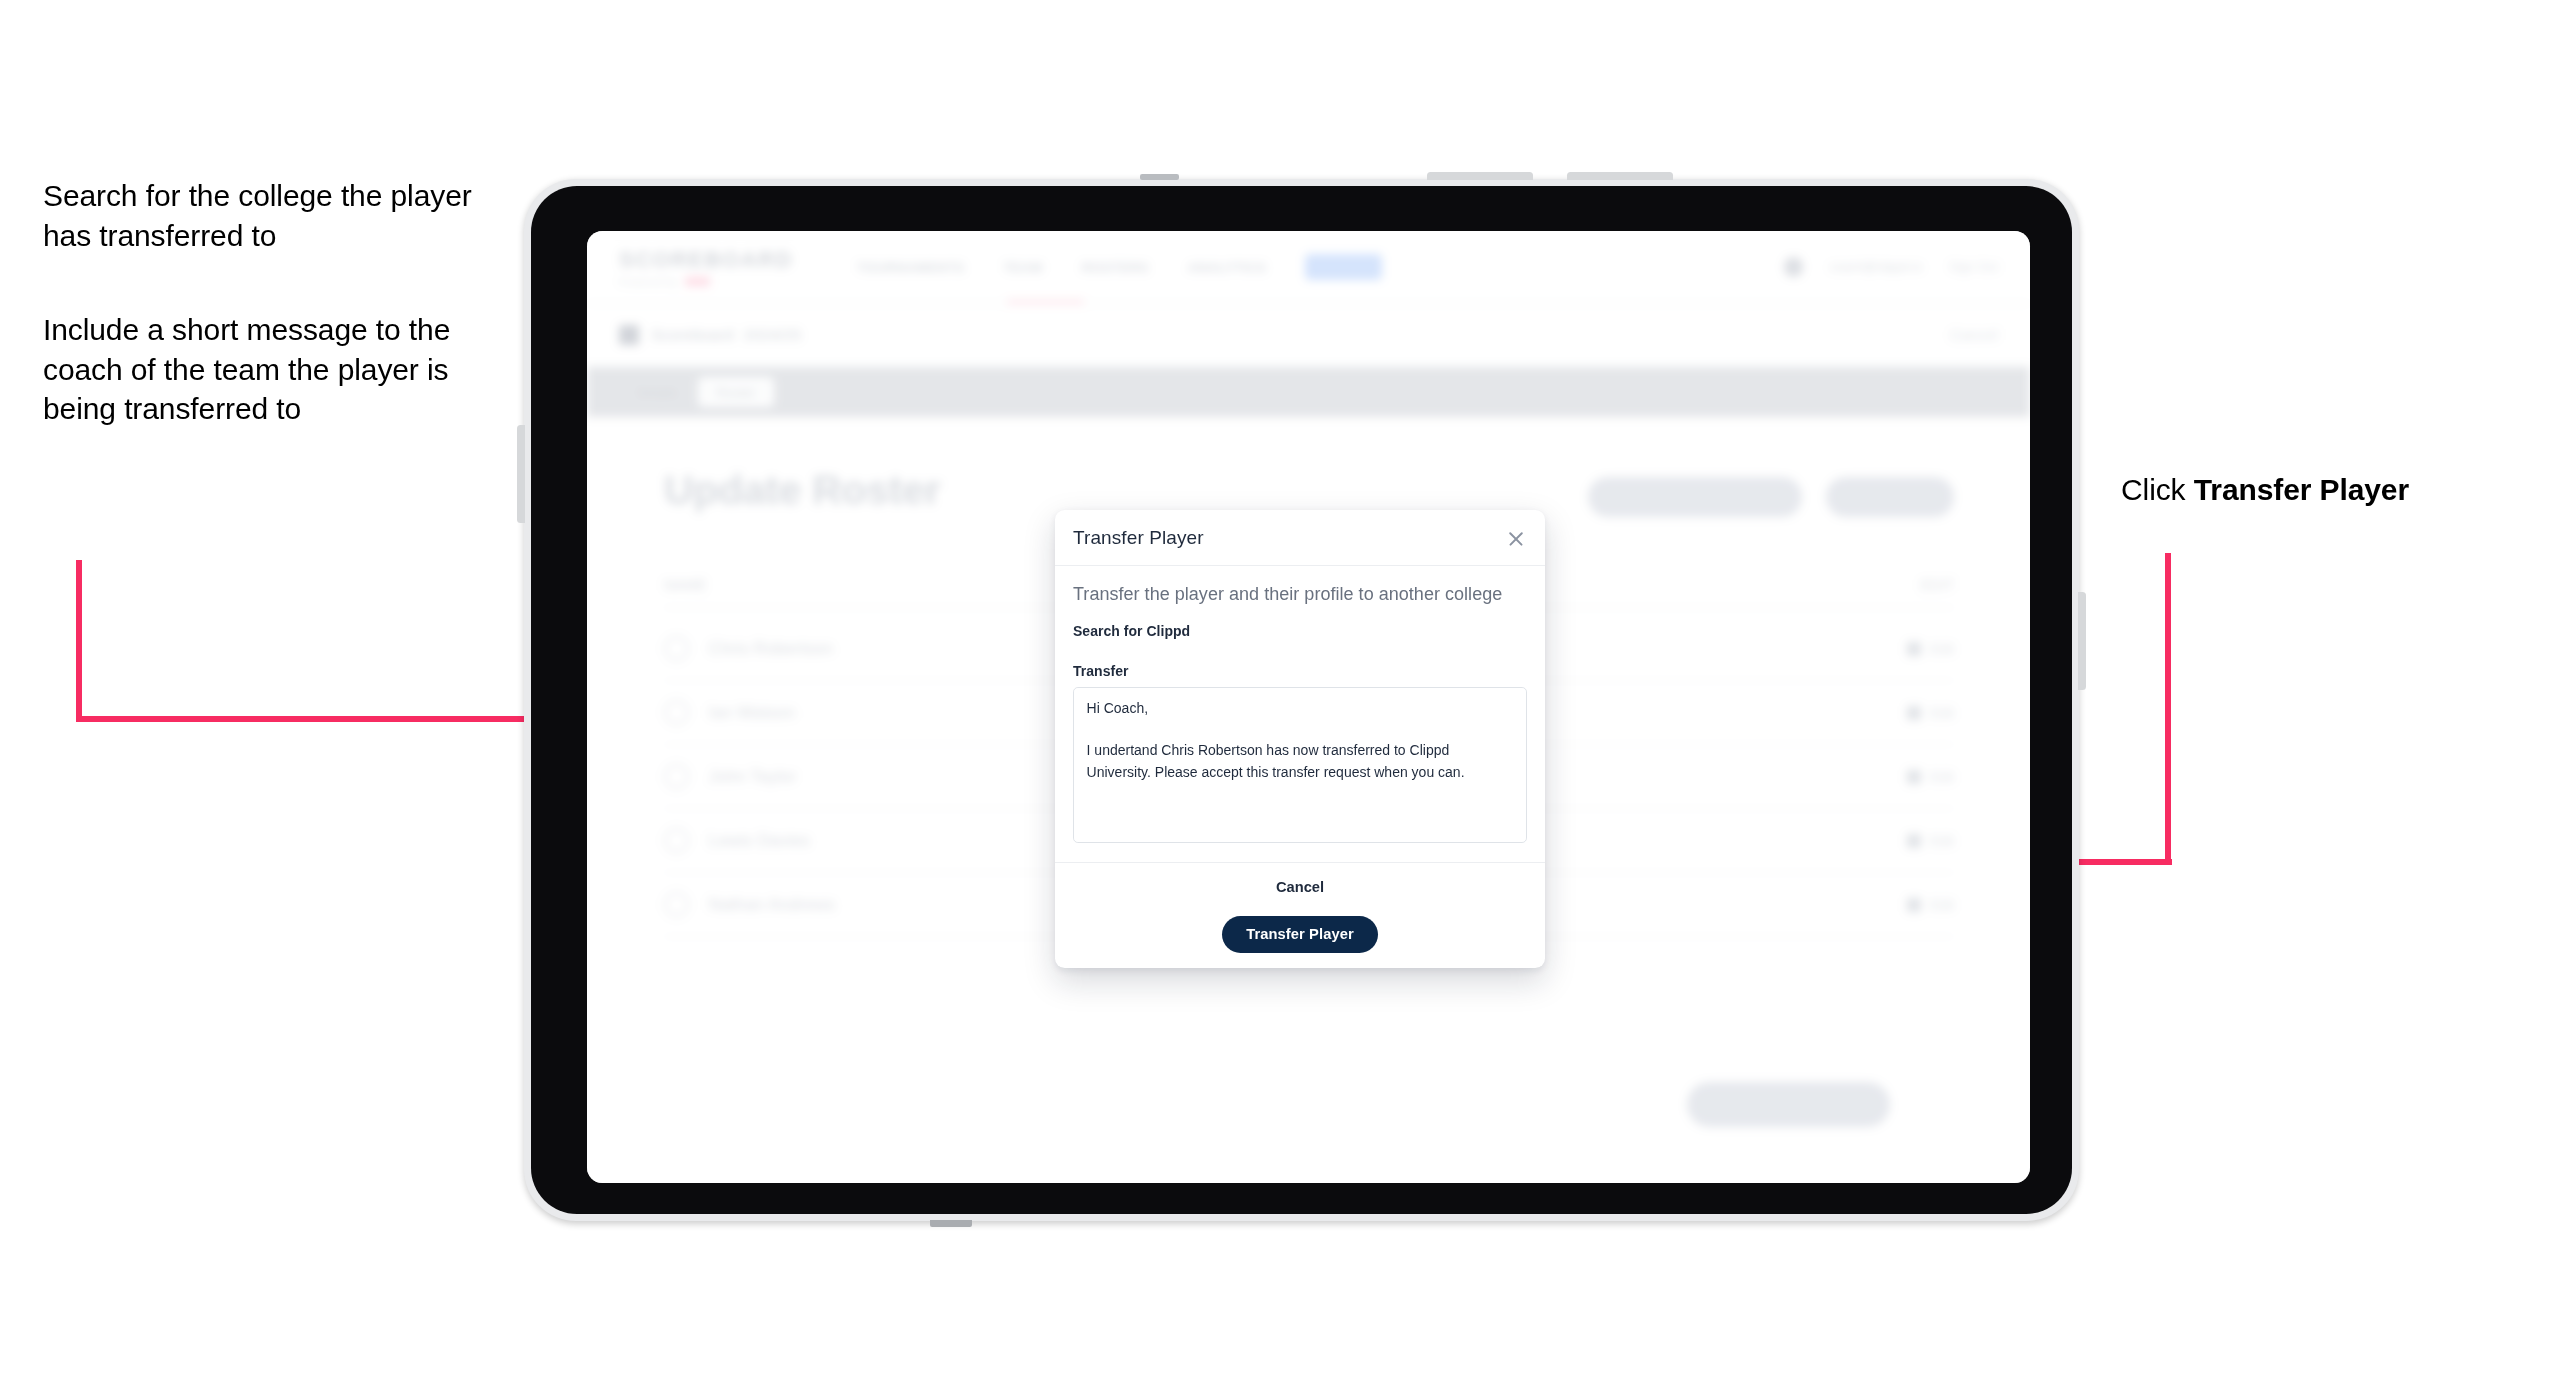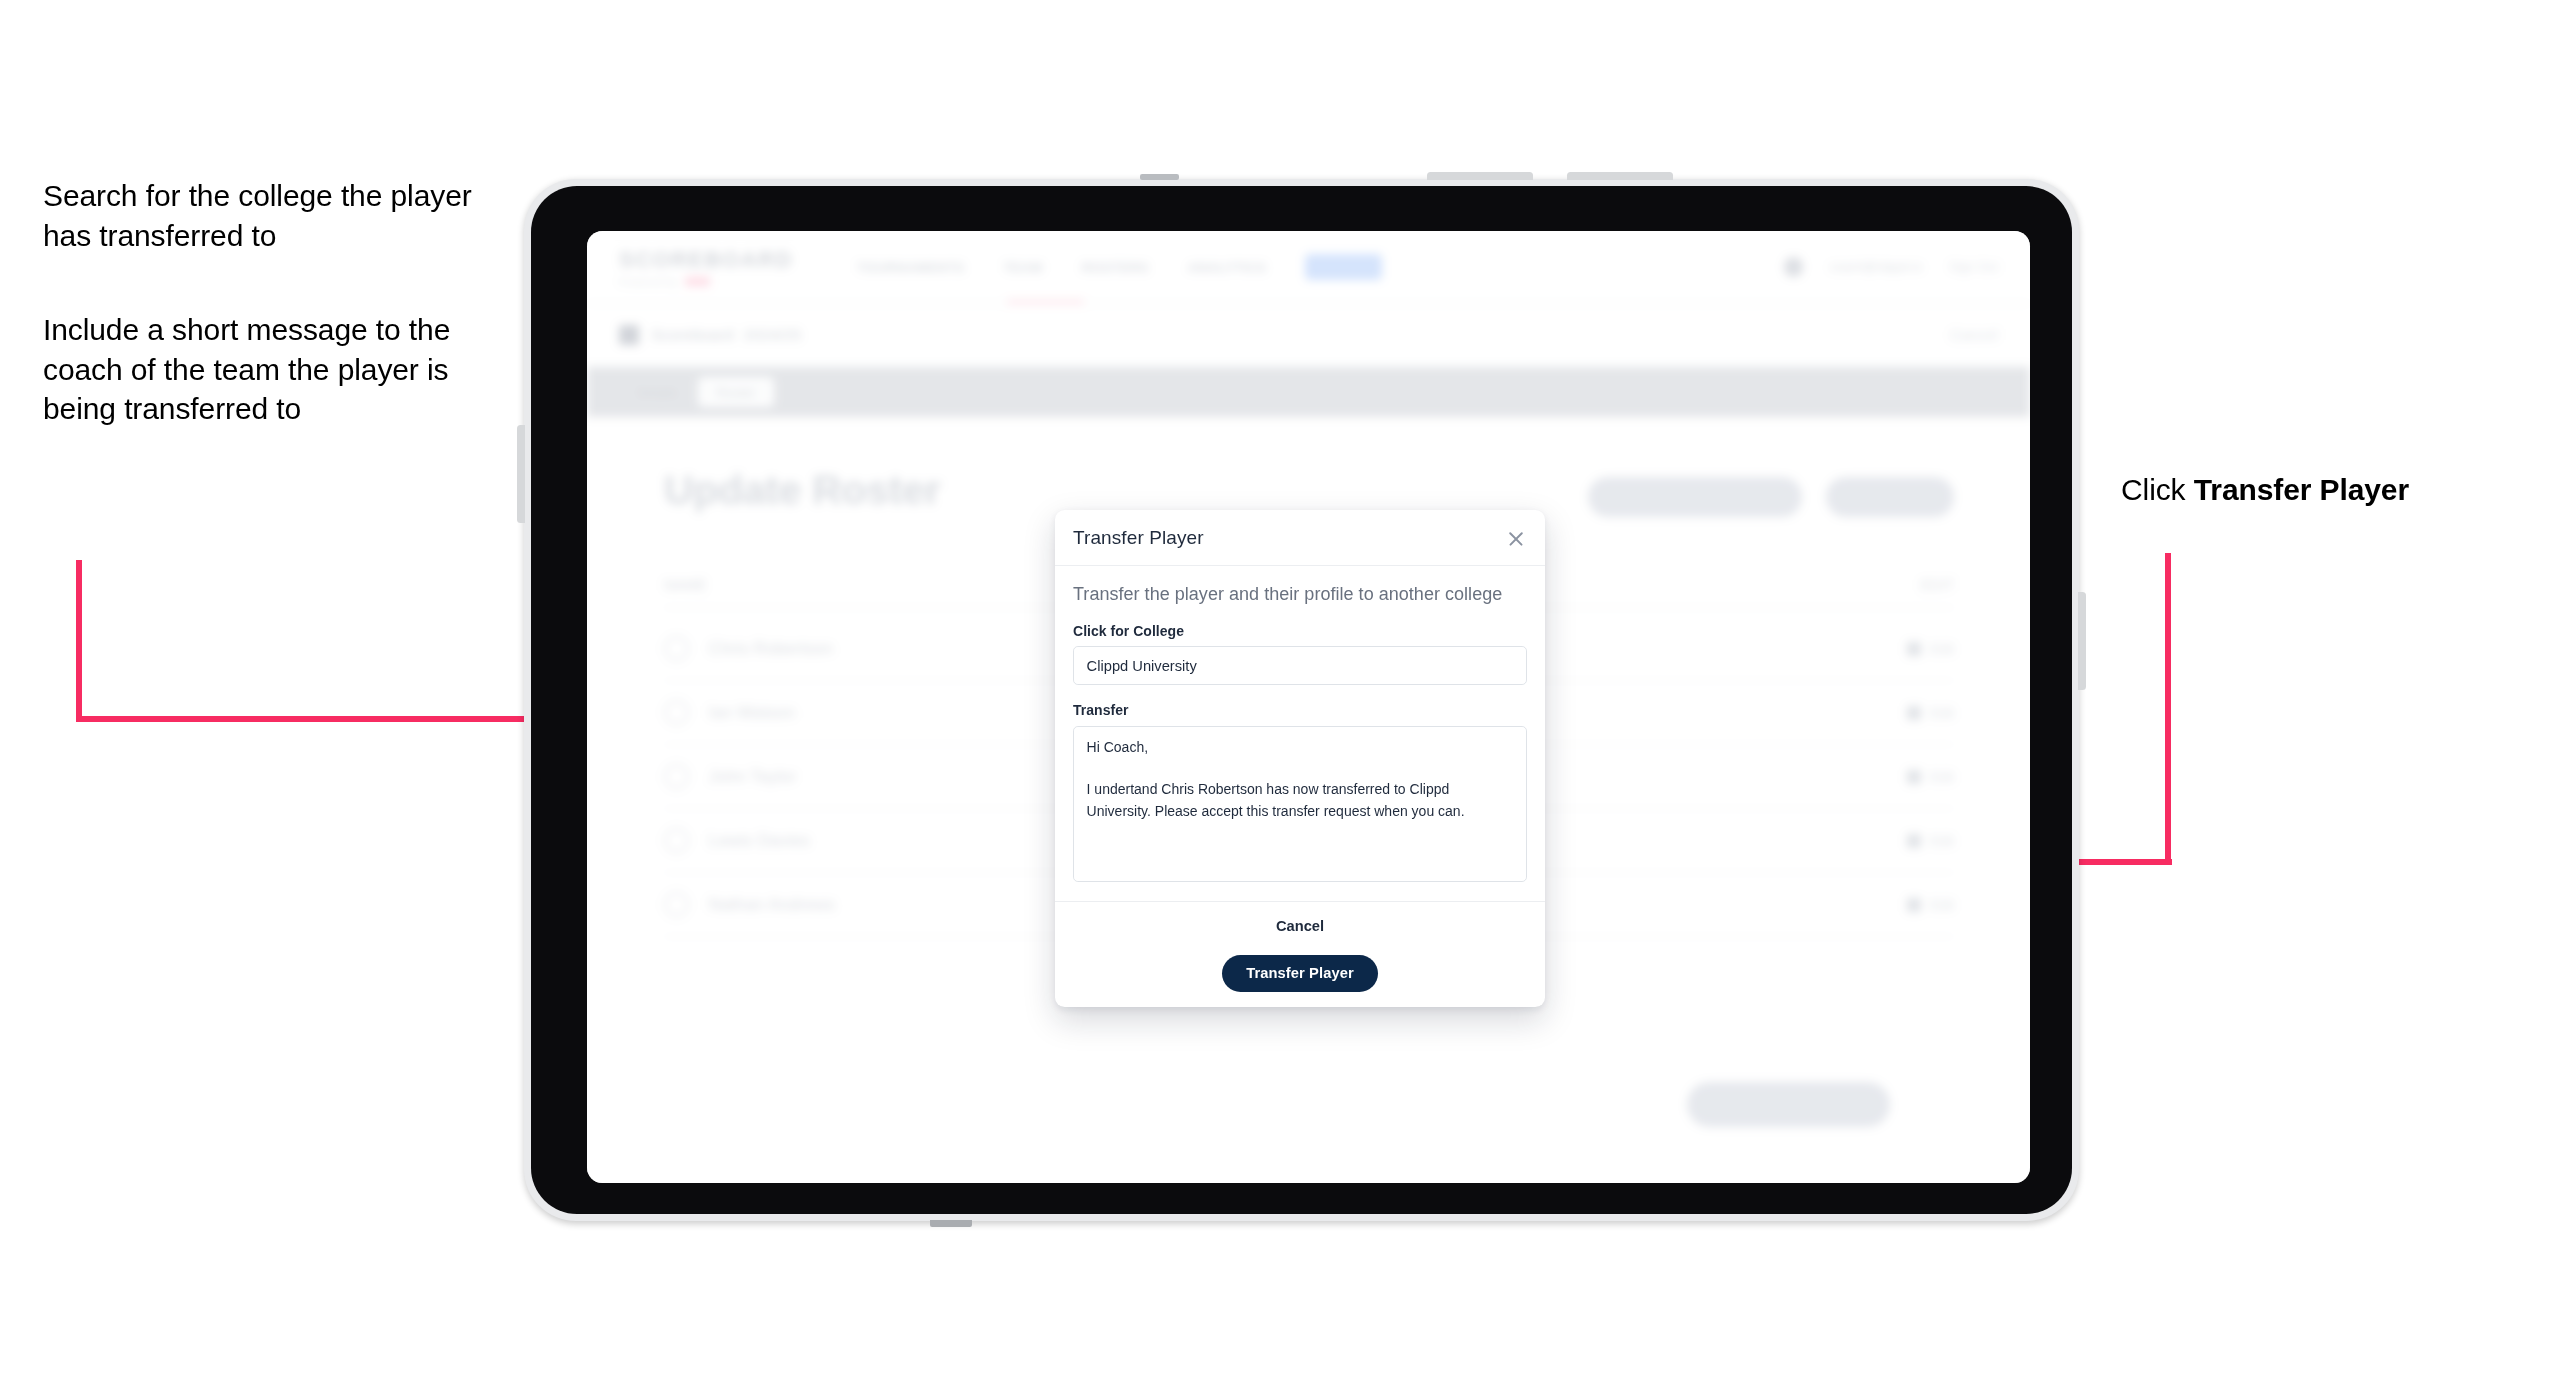--- a/index.html
+++ b/index.html
@@ -354,22 +354,21 @@
 
         <div id="modal">
           <div id="modal-head">
             <div id="modal-title">Transfer Player</div>
             <div id="modal-close"></div>
           </div>
 
           <div id="modal-body">
             <div class="modal-sub">Transfer the player and their profile to another college</div>
 
-            <div class="field-label">Click for College</div>
-            <input class="text-input" type="text" value="Clippd University" style="">
+            <div class="field-label">Search for Clippd</div>
             
 
             <div class="spacer-22"></div>
 
             <div class="field-label">Transfer</div>
             <textarea class="text-area" placeholder="Message" style="">Hi Coach,
 
 I undertand Chris Robertson has now transferred to Clippd University. Please accept this transfer request when you can.</textarea>
           </div>
 

